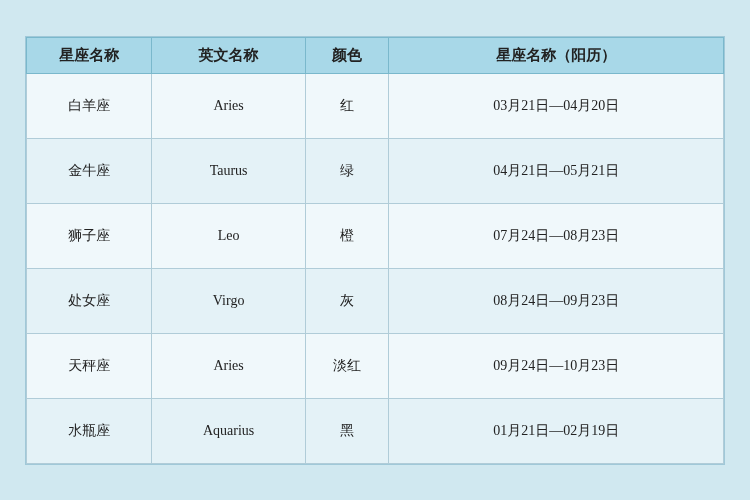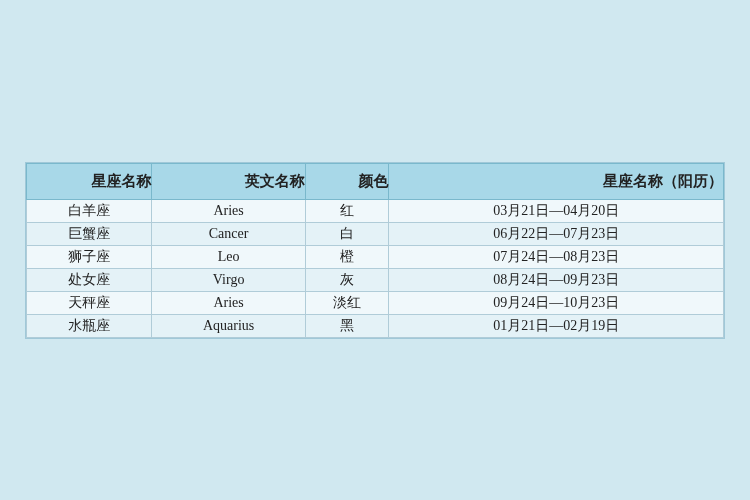--- a/index.html
+++ b/index.html
@@ -29,37 +29,37 @@
       border-collapse: collapse;
     }
 
     thead tr {
       background-color: #a8d8e8;
     }
 
     thead th {
       border: 1px solid #7ab8cc;
       padding: 8px 0;
-      text-align: right;
+      text-align: center;
       font-weight: bold;
       font-size: 15px;
       color: #222;
     }
 
     tbody tr {
       background-color: #f0f8fb;
     }
 
     tbody tr:nth-child(even) {
       background-color: #e4f2f7;
     }
 
     tbody td {
       border: 1px solid #b0ccd8;
-      padding: 2px 12px;
+      padding: 23px 12px;
       text-align: center;
       font-size: 14px;
       color: #222;
     }
 
     .col-chinese { width: 18%; }
     .col-english { width: 22%; }
     .col-color   { width: 12%; margin-left: 23px; }
     .col-date    { width: 48%; }
   </style>
@@ -77,24 +77,24 @@
       </tr>
     </thead>
     <tbody id="table-body">
     <tr>
           <td>白羊座</td>
           <td>Aries</td>
           <td>红</td>
           <td>03月21日—04月20日</td>
         </tr>
         <tr>
-          <td>巨蟹座</td>
-          <td>Cancer</td>
-          <td>白</td>
-          <td>06月22日—07月23日</td>
+          <td>金牛座</td>
+          <td>Taurus</td>
+          <td>绿</td>
+          <td>04月21日—05月21日</td>
         </tr>
         <tr>
           <td>狮子座</td>
           <td>Leo</td>
           <td>橙</td>
           <td>07月24日—08月23日</td>
         </tr>
         <tr>
           <td>处女座</td>
           <td>Virgo</td>

